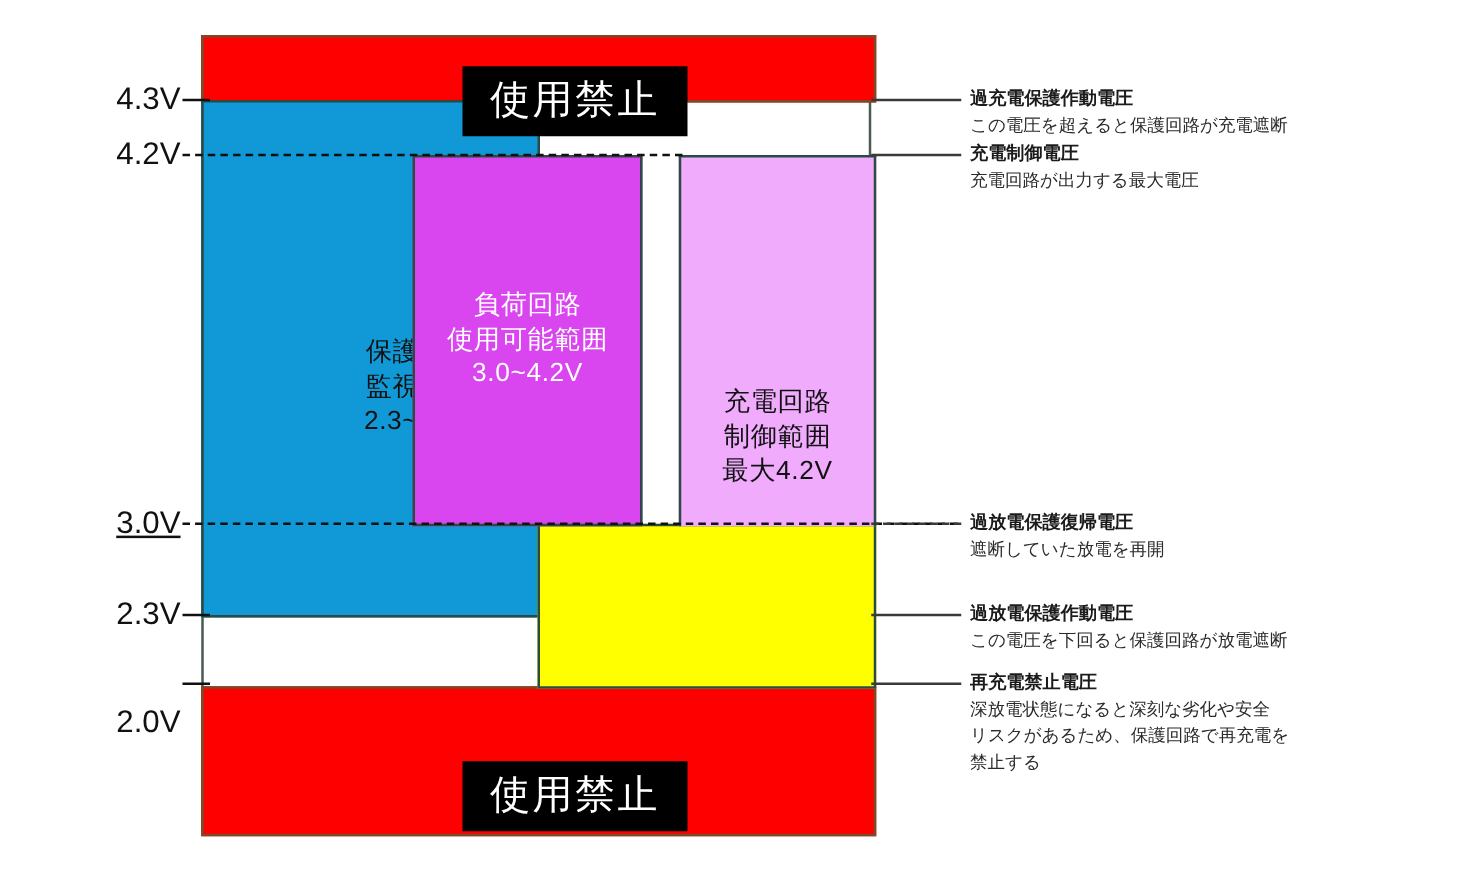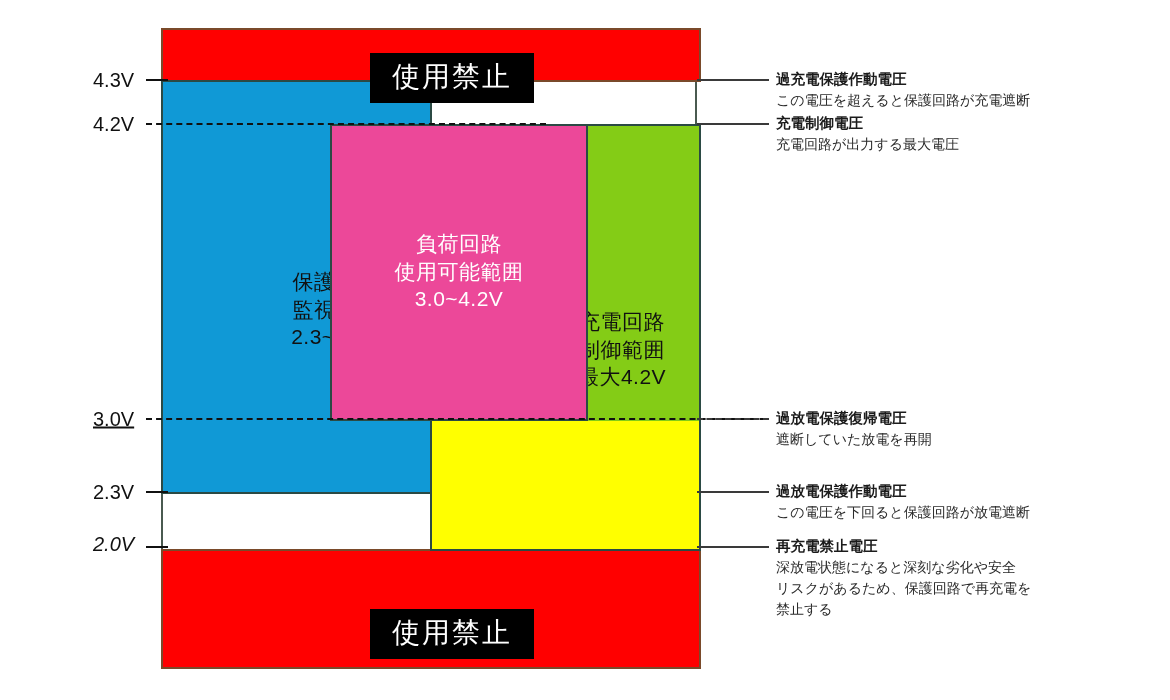--- a/index.html
+++ b/index.html
@@ -13,46 +13,46 @@
     position:absolute; left:161px; top:28px; width:536px; height:637px;
     border:2px solid #4a5a50; background:#ffffff;
   }
   .band{ position:absolute; left:0; }
 
   .band-red-top{ left:-2px; top:-2px; width:540px; height:54px; background:#ff0000; border:2px solid #7a4a2a;}
   .band-red-bottom{ left:-2px; top:519px; width:540px; height:120px; background:#ff0000; border:2px solid #7a4a2a;}
 
   .col{ position:absolute; border:2px solid #2b4a44; }
   .col-blue{ left:-2px; top:50px; width:271px; height:414px; background:#1099d6; }
-  .col-green{ left:167px; top:94px; width:258px; height:297px; background:#ec4899; }
-  .col-yellow-up{ left:380px; top:94px; width:158px; height:297px; background:#84cc16; border-bottom:none;}
+  .col-green{ left:167px; top:94px; width:184px; height:297px; background:#d946ef; }
+  .col-yellow-up{ left:380px; top:94px; width:158px; height:297px; background:#f0abfc; border-bottom:none;}
   .col-yellow-low{ left:267px; top:389px; width:271px; height:132px; background:#ffff00; }
 
   .col-label{
     position:absolute; width:100%; text-align:center;
     font-size:21px; line-height:1.32; letter-spacing:.5px; white-space:pre-line;
   }
   .lbl-blue{ top:186px; color:#111111;margin-left:39px; }
   .lbl-green{ top:104px; color:#ffffff; }
   .lbl-yellow{ top:182px; color:#111111; }
 
   
   .banner{
     position:absolute; background:#000000; color:#ffffff;
-    font-size:28px; letter-spacing:2px; text-align:center;
+    font-size:32px; letter-spacing:2px; text-align:center;
     padding:5px 22px 7px 22px; white-space:nowrap;
   }
   .banner-top{ left:207px; top:23px; }
   .banner-bottom{ left:207px; top:579px; }
 
   
   .vtick{ position:absolute; }
   .vtick .vlabel{
     position:absolute; right:0; transform:translateY(-50%);
-    font-size:20px; color:#111111; white-space:nowrap; letter-spacing:0px;
+    font-size:25px; color:#111111; white-space:nowrap; letter-spacing:0px;
   }
   .vtick .vdash{
     position:absolute; height:0; border-top:2px solid #111111;
     transform:translateY(-50%);
   }
   .vtick .vdashed{ border-top:2px dashed #111111; }
 
   
   .callout{ position:absolute; }
   .callout .lead{
@@ -112,21 +112,21 @@
     <div class="vlabel" style="left:93px; top:419px; right:auto;text-decoration:underline;">3.0V</div>
     <div class="vdash vdashed" style="left:146px; top:419px; width:620px;"></div>
   </div>
 
   <div class="vtick">
     <div class="vlabel" style="left:93px; top:492px; right:auto;text-align:right;">2.3V</div>
     <div class="vdash" style="left:146px; top:492px; width:22px;"></div>
   </div>
 
   <div class="vtick">
-    <div class="vlabel" style="left:93px; top:544px; right:auto;font-style:italic;">2.0V</div>
+    <div class="vlabel" style="left:93px; top:578px; right:auto;">2.0V</div>
     <div class="vdash" style="left:146px; top:547px; width:22px;"></div>
   </div>
 
   <div class="callout">
     <div class="lead" style="left:697px; top:80px; width:72px;"></div>
     <div class="ctext" style="left:776px; top:69px;">
       <div class="ctitle">過充電保護作動電圧</div>
       <div class="cdesc">この電圧を超えると保護回路が充電遮断</div>
     </div>
   </div>

